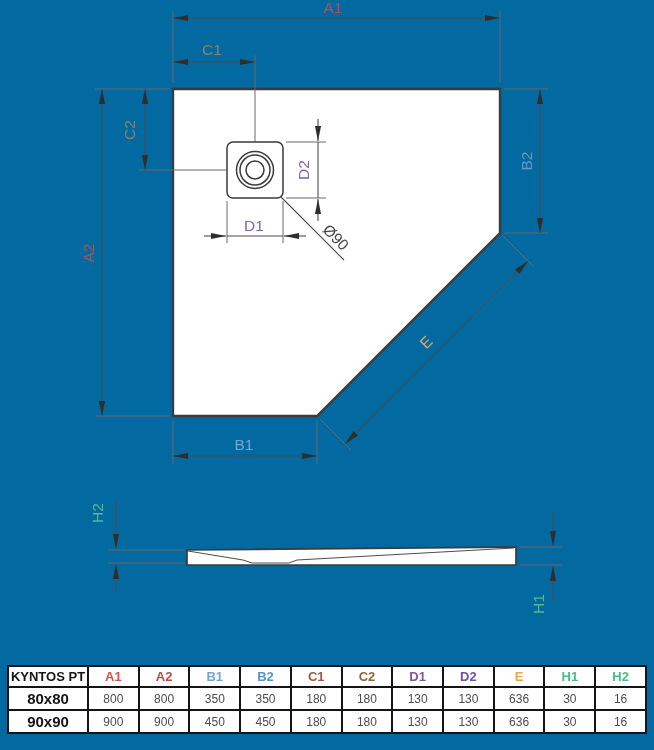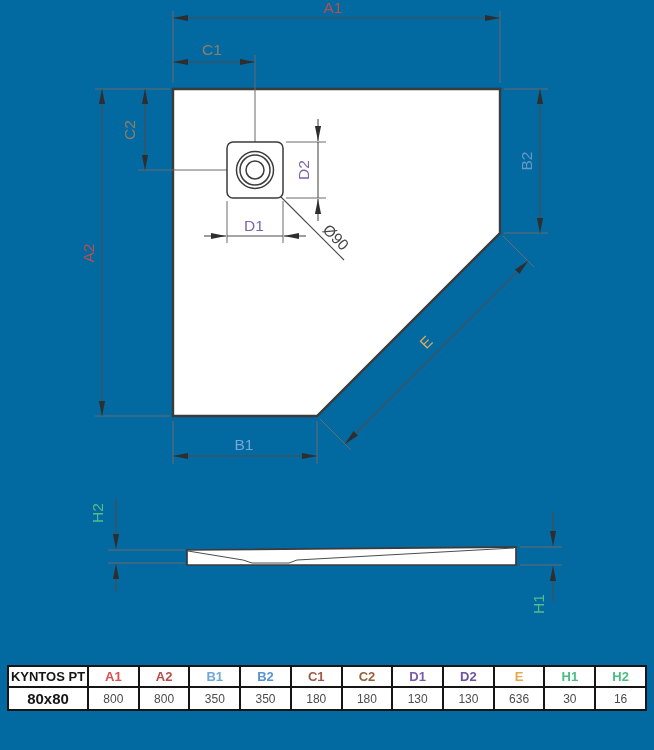--- a/index.html
+++ b/index.html
@@ -164,15 +164,29 @@
         <td>350</td>
         <td>350</td>
         <td>180</td>
         <td>180</td>
         <td>130</td>
         <td>130</td>
         <td>636</td>
         <td>30</td>
         <td>16</td>
       </tr>
+      <tr>
+        <td class="model">90x90</td>
+        <td>900</td>
+        <td>900</td>
+        <td>450</td>
+        <td>450</td>
+        <td>180</td>
+        <td>180</td>
+        <td>130</td>
+        <td>130</td>
+        <td>636</td>
+        <td>30</td>
+        <td>16</td>
+      </tr>
     </tbody>
   </table>
 </div>
 
 </body></html>

